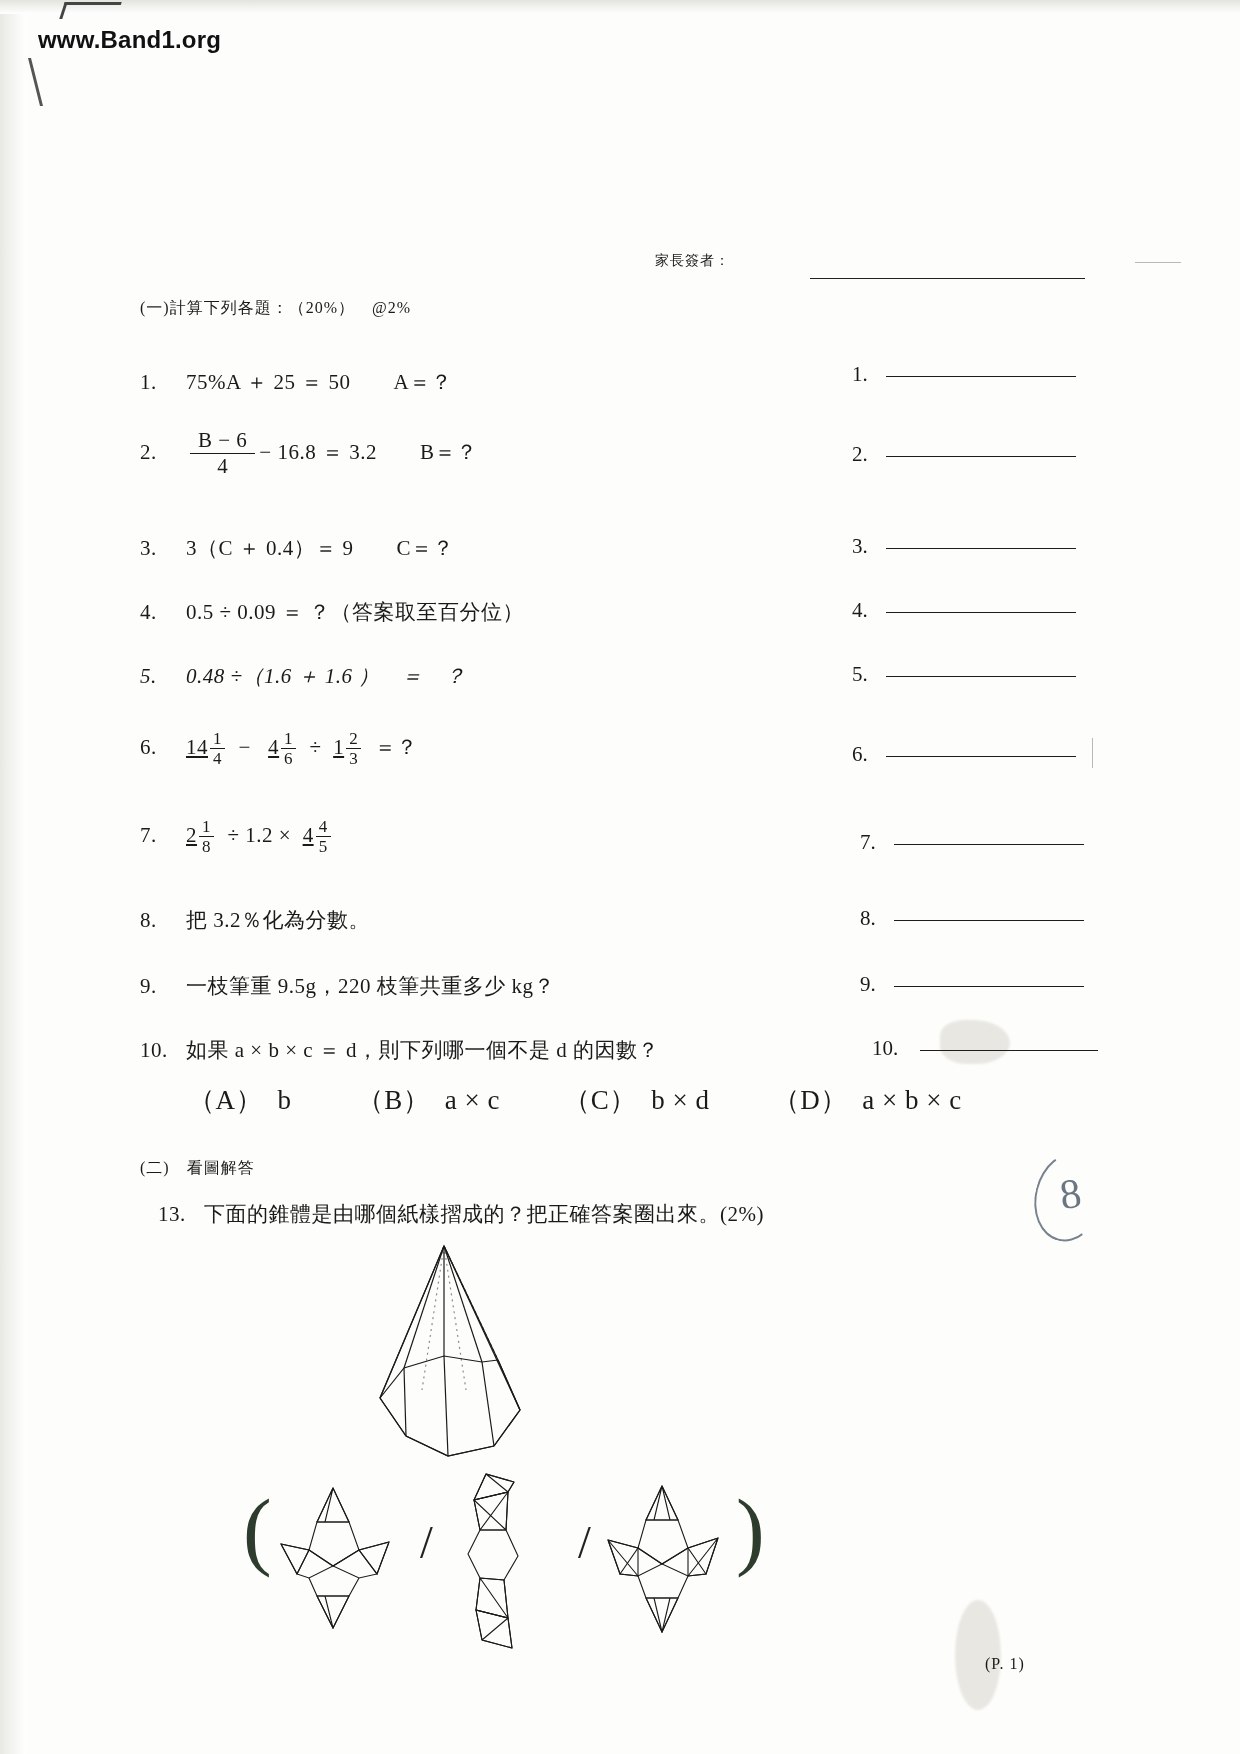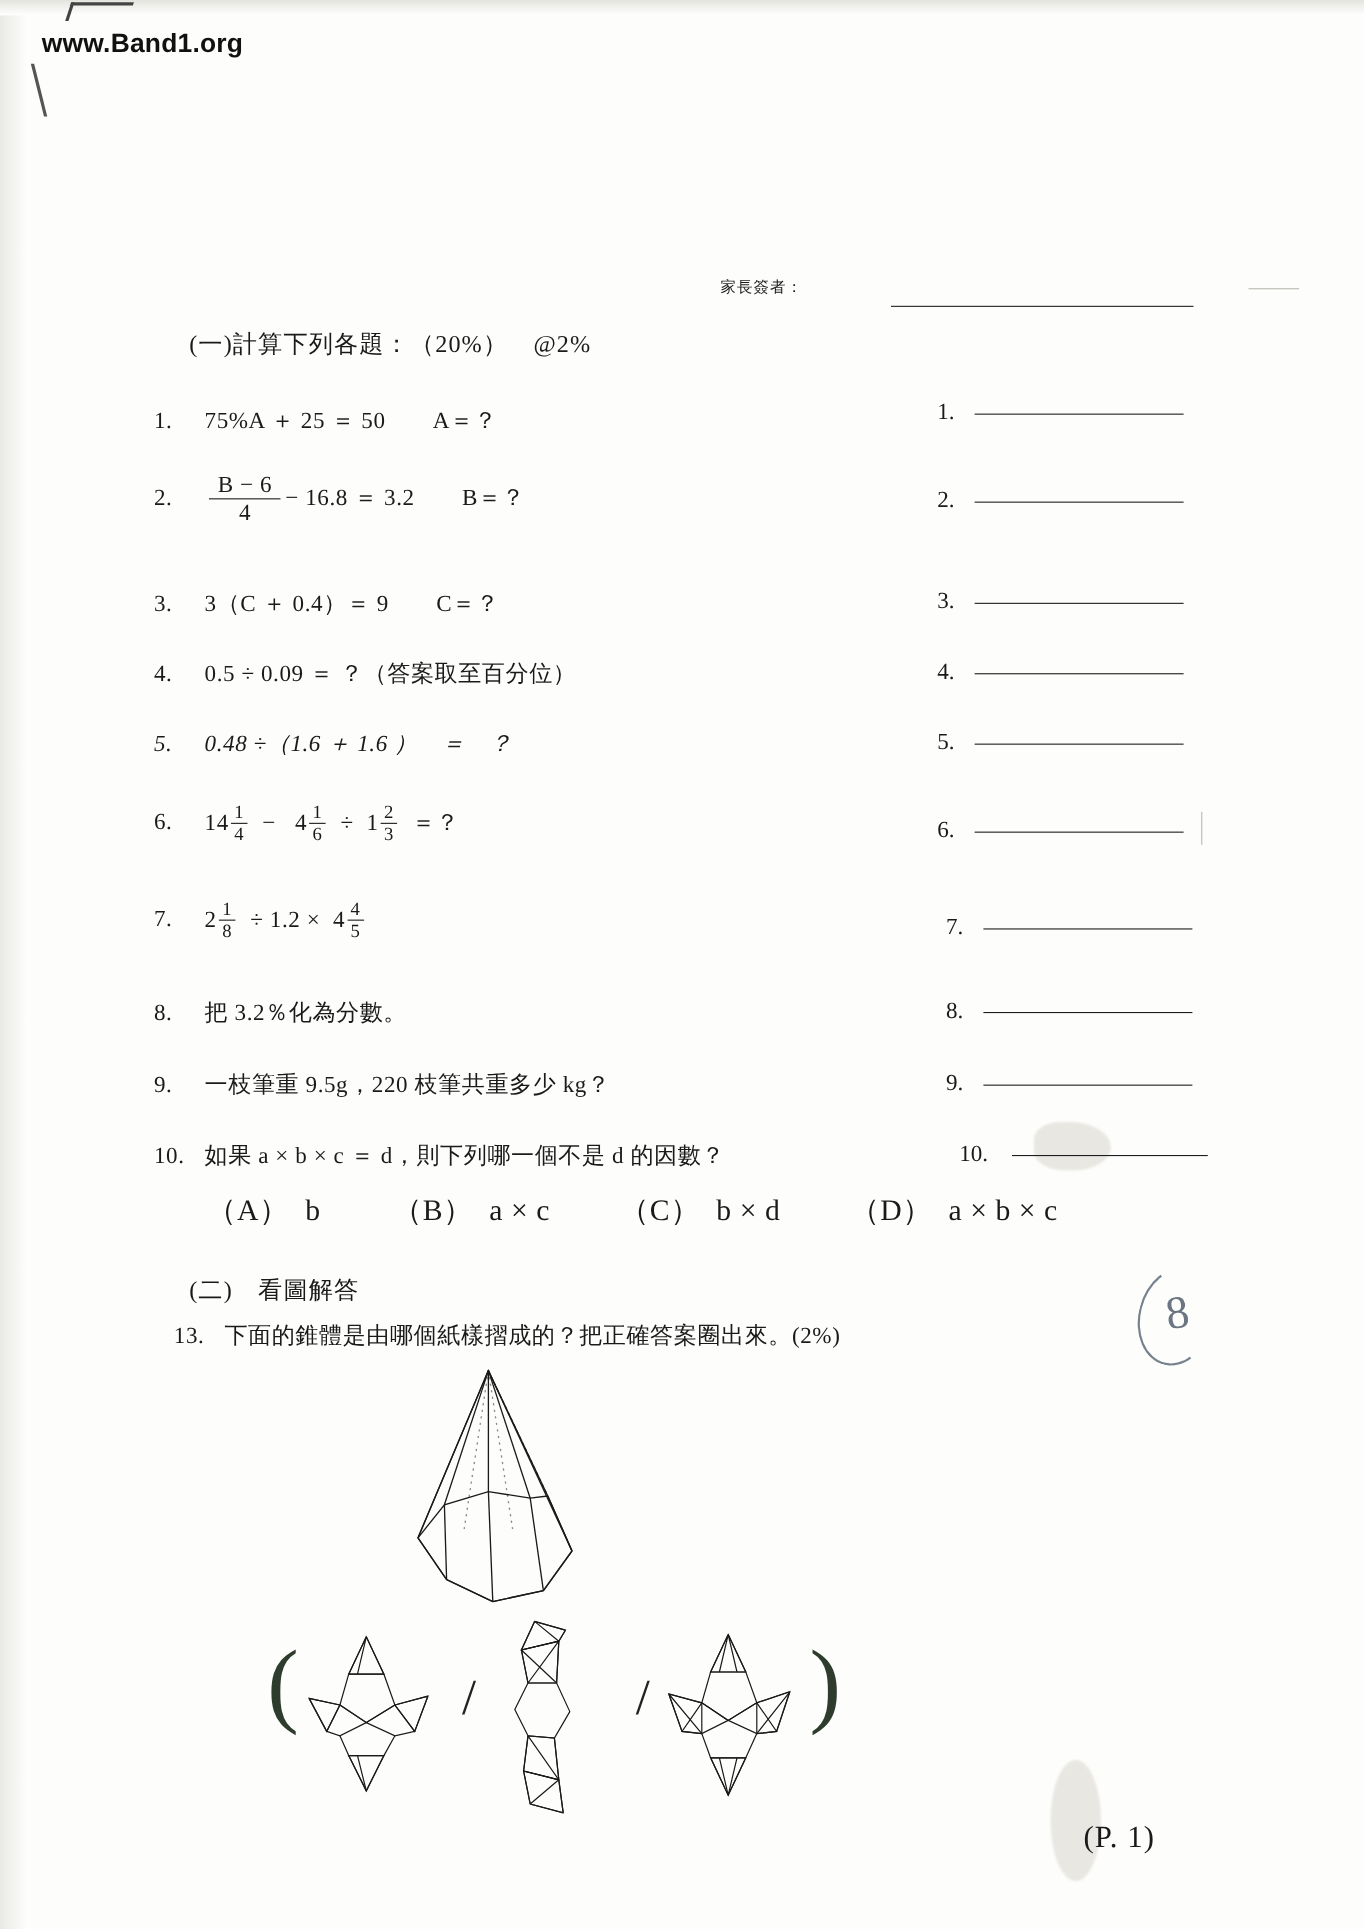--- a/index.html
+++ b/index.html
@@ -79,24 +79,23 @@
     position: absolute;
     left: 810px;
     top: 278px;
     width: 275px;
     border-bottom: 1.6px solid #222;
   }
 
   
   .sec-head {
     position: absolute;
-    font-size: 22px;
+    font-size: 16px;
     letter-spacing: 1px;
     white-space: nowrap;
-    margin-left: 32px;
   }
   #sec-a { left: 140px; top: 298px; }
   #sec-b { left: 140px; top: 1158px; }
 
   
   .q {
     position: absolute;
     left: 140px;
     font-size: 21px;
     white-space: nowrap;
@@ -148,21 +147,21 @@
     display: inline-block;
     vertical-align: middle;
     text-align: center;
     font-size: 21px;
     line-height: 1.2;
     margin: 0 4px;
   }
   .bigfrac .n { display: block; padding: 0 8px; text-align: center; }
   .bigfrac .d { display: block; padding: 0 8px; border-top: 1.6px solid #1a1a1a; }
 
-  .mixed { display: inline-block; }
+  .mixed { display: inline-block; text-decoration: underline; }
 
   
   .choices {
     position: absolute;
     left: 188px;
     top: 1082px;
     font-size: 27px;
     white-space: nowrap;
     letter-spacing: 0.5px;
   }
@@ -191,21 +190,21 @@
     position: absolute;
     font-size: 46px;
     color: #222;
   }
 
   
   .pageno {
     position: absolute;
     left: 985px;
     top: 1655px;
-    font-size: 28px;
+    font-size: 16px;
     letter-spacing: 1px;
   }
 
   
   .smudge {
     position: absolute;
     background: #d9d6cf;
     opacity: .55;
     border-radius: 40% 60% 55% 45%;
     filter: blur(1.2px);

